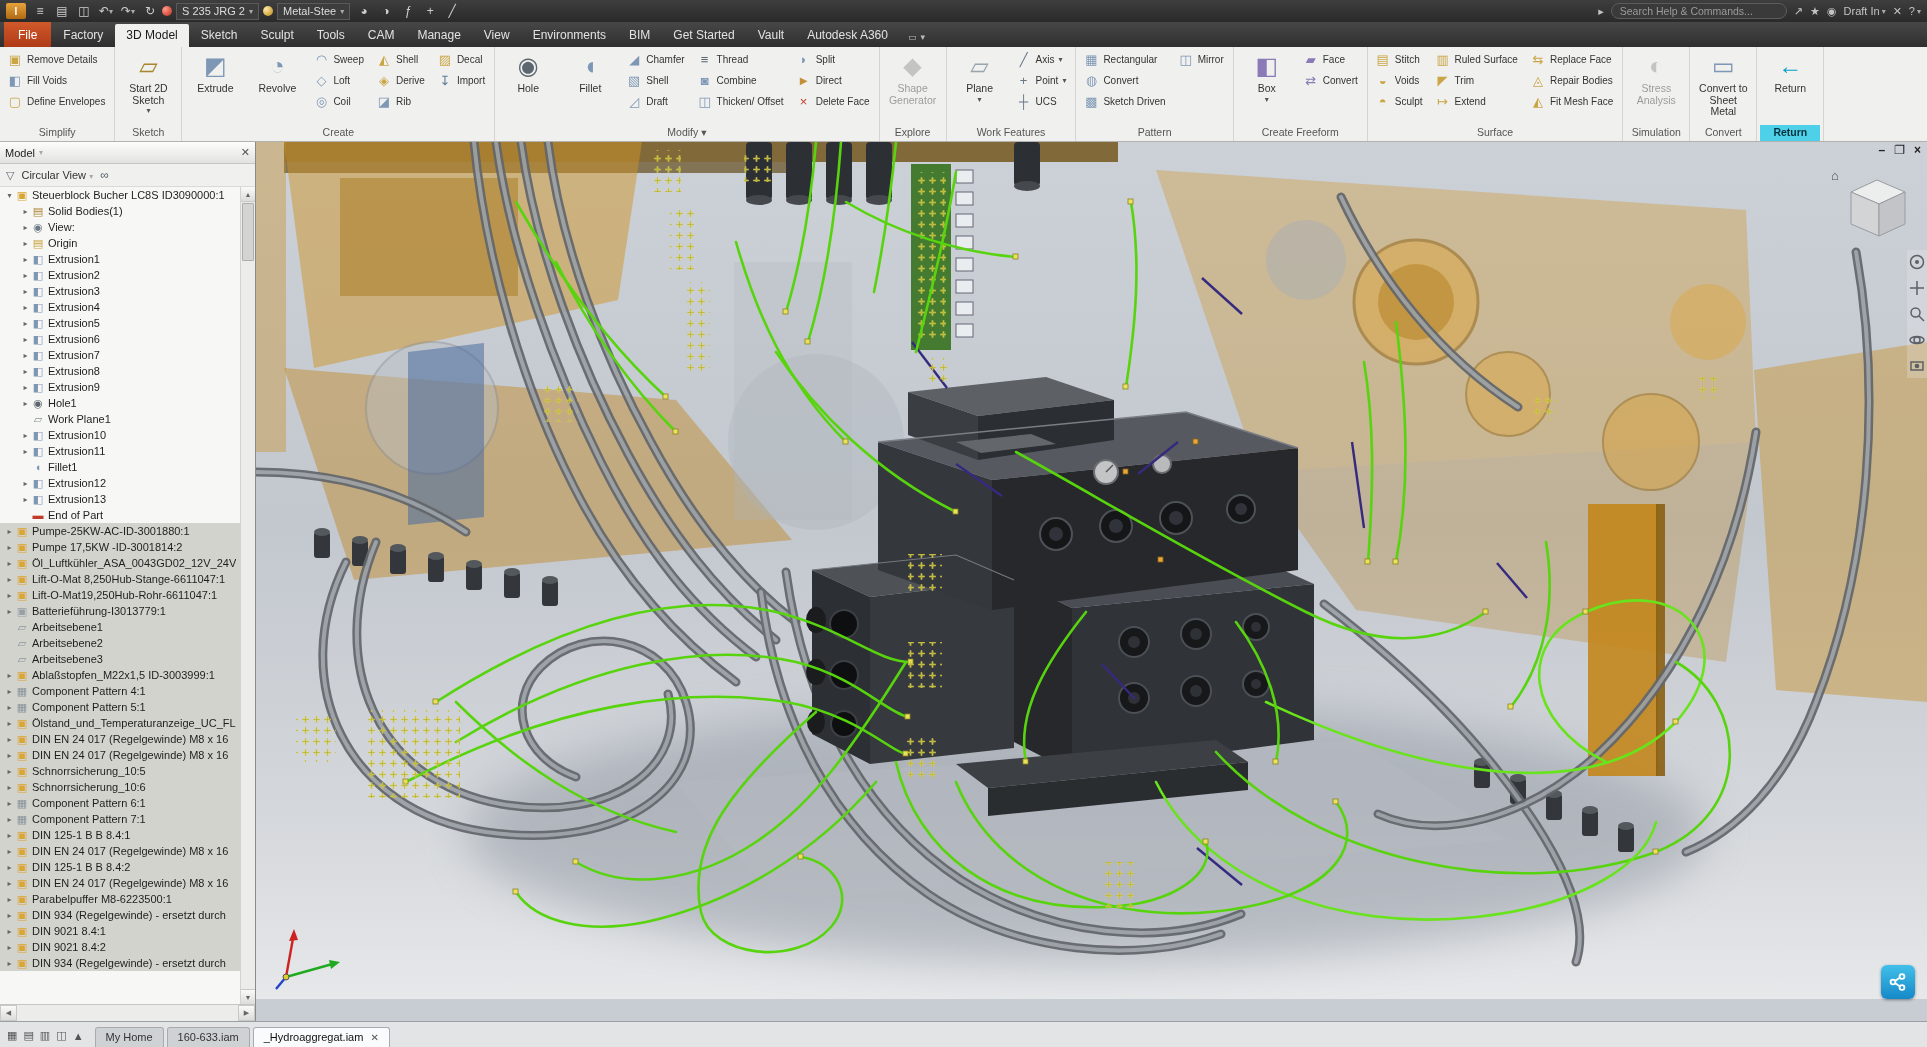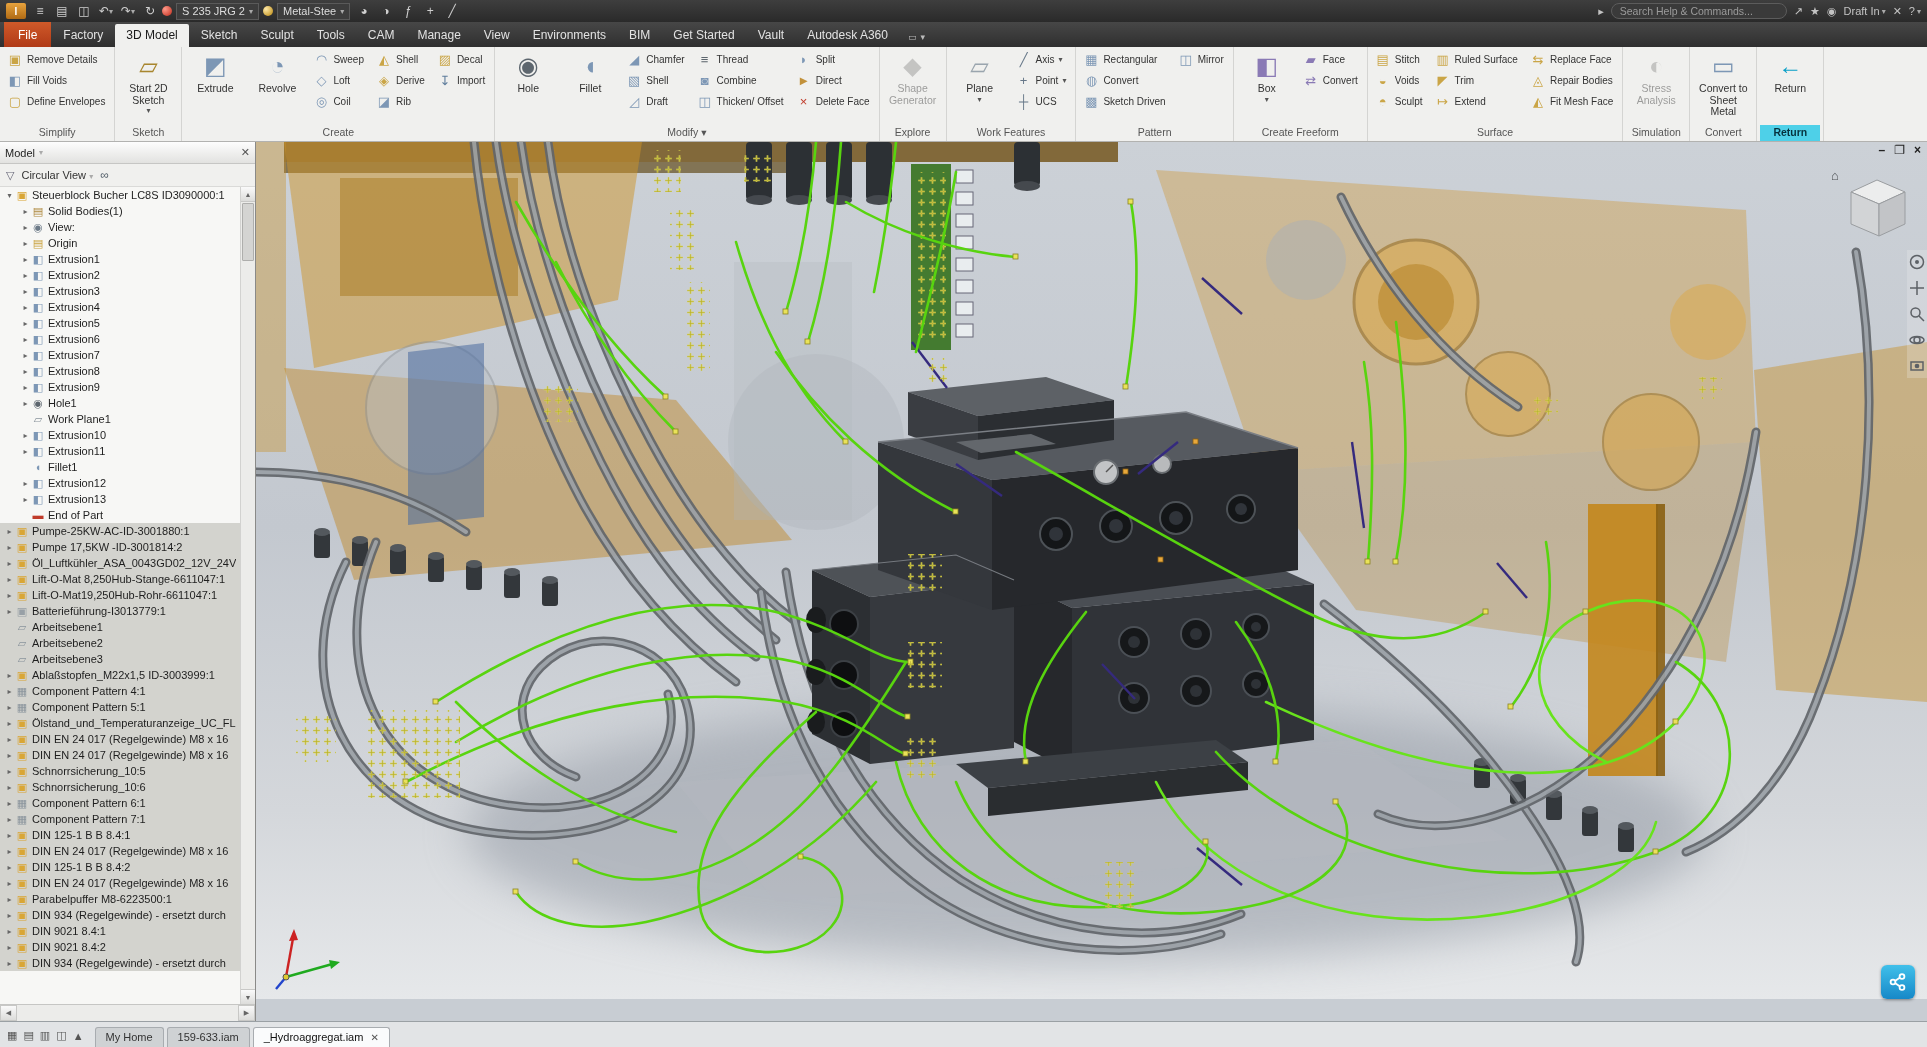--- a/index.html
+++ b/index.html
@@ -1097,21 +1097,21 @@
       <span>▤</span>
       <span>▥</span>
       <span>◫</span>
       <span>▲</span>
     </div>
     <div id="doc-tabs" style="display:flex;gap:3px">
         <div class="doc-tab">
           <span>My Home</span>
         </div>
         <div class="doc-tab">
-          <span>159-633.iam</span>
+          <span>160-633.iam</span>
         </div>
         <div class="doc-tab active">
           <span>_Hydroaggregat.iam</span>
           <span class="x">✕</span>
         </div>
       </div>
   </div>
 
 </div>
 

